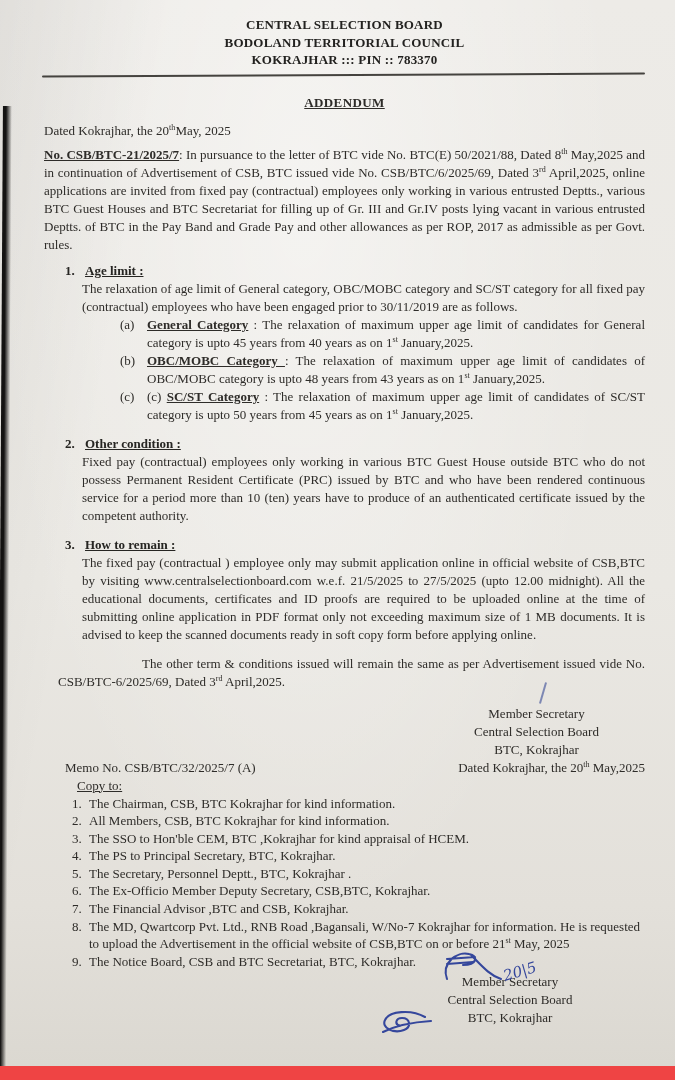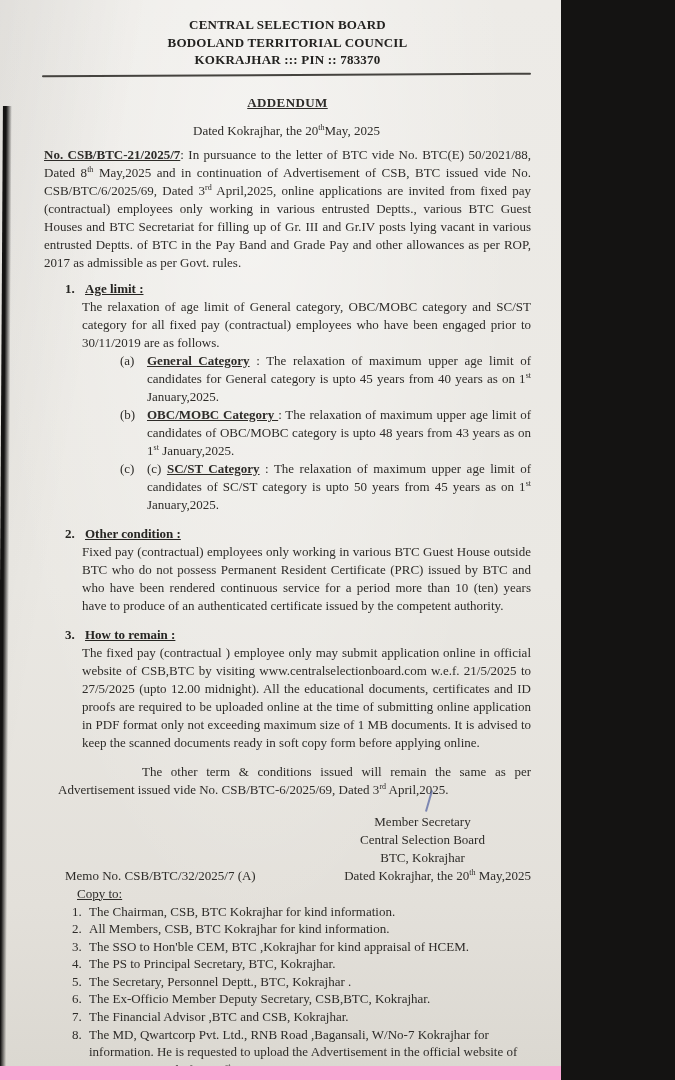--- a/index.html
+++ b/index.html
@@ -1,32 +1,32 @@
 <!DOCTYPE html>
 <html><head>
 <meta charset="utf-8">
 <style>
   html,body{margin:0;padding:0;background:#141312;}
-  .photo{position:relative;width:561px;height:1080px;background:#f9a8d4;overflow:hidden;
+  .photo{position:relative;width:675px;height:1080px;background:#ef4444;overflow:hidden;
          font-family:"Liberation Serif","DejaVu Serif",serif;text-decoration:underline;}
   .paper{position:absolute;left:0;top:0;right:0;bottom:14px;overflow:hidden;
     background:
       linear-gradient(100deg, rgba(0,0,0,0.05), rgba(0,0,0,0) 20%),
       radial-gradient(ellipse at 45% 18%, rgba(255,255,255,0.45), rgba(255,255,255,0) 60%),
       linear-gradient(to bottom,#edebe7 0%,#eae8e3 55%,#e3e0da 85%,#dbd8d1 100%);}
   .edge-left{position:absolute;left:0;top:106px;bottom:0;width:9px;
       background:linear-gradient(to right,#141312 35%,rgba(20,19,18,0) 100%);
       transform:skewX(-0.35deg);}
   .content{position:absolute;inset:0;padding:16px 30px 0 44px;font-size:13px;line-height:18px;
       color:#2e2c29;}
   .hdr{ text-align:center;font-weight:bold;line-height:17.5px;color:#232220;letter-spacing:.2px;}
   .rule{height:2px;background:#45433f;margin:5px 0 0 -2px;border-radius:2px;transform:rotate(-0.3deg);}
   .doc-title{margin-top:18px;text-align:center;font-weight:bold;letter-spacing:.4px;}
   .doc-title span{text-decoration:underline;}
-  .date-top{margin-top:10px;text-align:center;padding-right:2px;}
+  .date-top{margin-top:10px;text-align:left;padding-right:2px;}
   .ref{margin-top:6px;text-align:justify;}
   .section{margin-top:8px;}
   .sec2{margin-top:11px;} .sec3{margin-top:11px;}
   .sec-head{display:flex;font-weight:bold;color:#262522;}
   .sec-num{margin-left:21px;width:20px;flex:none;}
   .sec-title{text-decoration:underline;}
   .sec-body{margin-left:38px;text-align:justify;}
   .subitem{display:flex;}
   .sub-mark{margin-left:76px;width:27px;flex:none;}
   .sub-text{flex:1;text-align:justify;}

